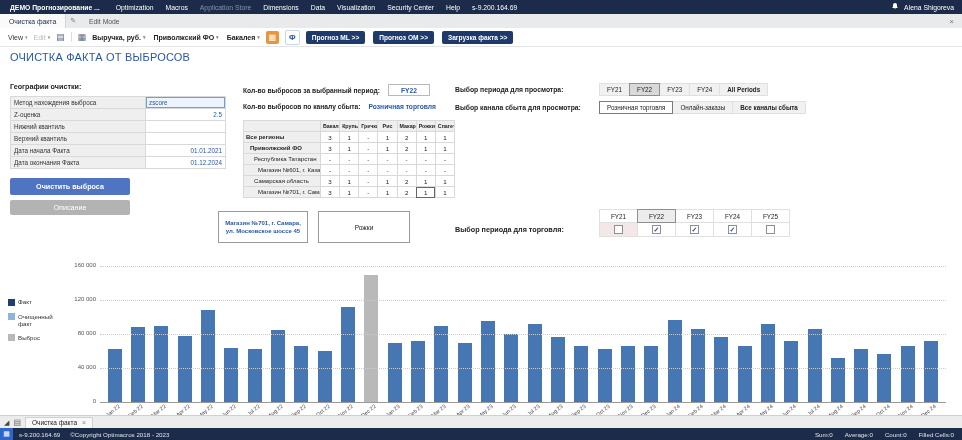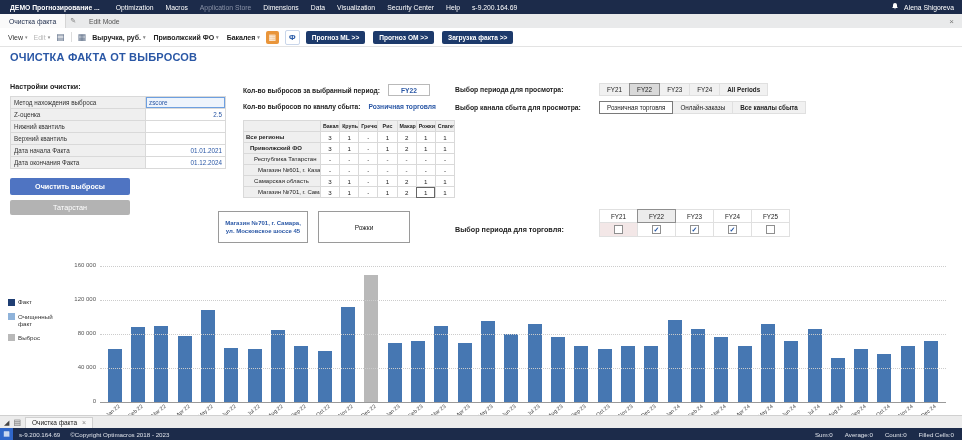--- a/index.html
+++ b/index.html
@@ -34,21 +34,21 @@
   .tb-icon{font-size:9px;color:#5a6b85;line-height:1;}
   .tb-group{display:flex;align-items:center;gap:8px;}
   .tb-select{display:flex;align-items:center;gap:2px;font-weight:bold;color:#222;}
   .tb-icon-btn{width:13px;height:13px;border-radius:2px;display:flex;align-items:center;
                justify-content:center;font-size:8px;}
   .tb-icon-btn.orange{background:#e9953a;color:#fff;}
   .tb-icon-btn.blue{background:#fff;border:1px solid #c9d6ea;color:#2456a4;font-weight:bold;}
   .tb-btn{background:#1d3a6b;color:#fff;font-size:6.6px;font-weight:bold;padding:3px 6px;border-radius:2px;white-space:nowrap;}
 
   
-  .page-title{position:absolute;left:10px;top:51px;font-size:11px;font-weight:bold;color:#2a57a5;letter-spacing:.2px;}
+  .page-title{position:absolute;left:10px;top:51px;font-size:11px;font-weight:normal;color:#2a57a5;letter-spacing:.2px;}
 
   
   .settings{position:absolute;left:10px;top:82px;width:222px;}
   .sec-label{font-weight:bold;font-size:7.2px;margin-bottom:5px;}
   .settings-table{border:1px solid #d9d9d9;border-bottom:none;width:214px;}
   .s-row{display:flex;height:11px;border-bottom:1px solid #d9d9d9;}
   .s-label{width:128px;background:#efefef;border-right:1px solid #d9d9d9;font-size:6.3px;
            display:flex;align-items:center;padding:0 3px;color:#333;white-space:nowrap;overflow:hidden;}
   .s-value{flex:1;font-size:6.3px;display:flex;align-items:center;justify-content:flex-end;
            padding:0 3px;color:#2a57a5;background:#fff;}
@@ -201,21 +201,21 @@
     <div class="tb-group" id="toolbar-buttons">
         <div class="tb-btn">Прогноз ML &gt;&gt;</div>
         <div class="tb-btn">Прогноз ОМ &gt;&gt;</div>
         <div class="tb-btn">Загрузка факта &gt;&gt;</div>
       </div>
   </div>
 
   <div class="page-title">ОЧИСТКА ФАКТА ОТ ВЫБРОСОВ</div>
 
   <div class="settings">
-    <div class="sec-label">Настройки очистки:</div>
+    <div class="sec-label">Географии очистки:</div>
     <div class="settings-table" id="settings-rows">
         <div class="s-row">
           <div class="s-label">Метод нахождения выброса</div>
           <div class="s-value left selected">zscore</div>
         </div>
         <div class="s-row">
           <div class="s-label">Z-оценка</div>
           <div class="s-value">2.5</div>
         </div>
         <div class="s-row">
@@ -228,22 +228,22 @@
         </div>
         <div class="s-row">
           <div class="s-label">Дата начала Факта</div>
           <div class="s-value">01.01.2021</div>
         </div>
         <div class="s-row">
           <div class="s-label">Дата окончания Факта</div>
           <div class="s-value">01.12.2024</div>
         </div>
       </div>
-    <div class="btn-primary">Очистить выбросы</div>
-    <div class="btn-secondary">Татарстан</div>
+    <div class="btn-primary">Очистить выброса</div>
+    <div class="btn-secondary">Описание</div>
   </div>
 
   <div class="midpanel">
     <div class="mid-row">
       <span class="mid-label">Кол-во выбросов за выбранный период:</span>
       <span class="fy-box">FY22</span>
     </div>
     <div class="mid-row">
       <span class="mid-label">Кол-во выбросов по каналу сбыта:</span>
       <span class="channel-link">Розничная торговля</span>

